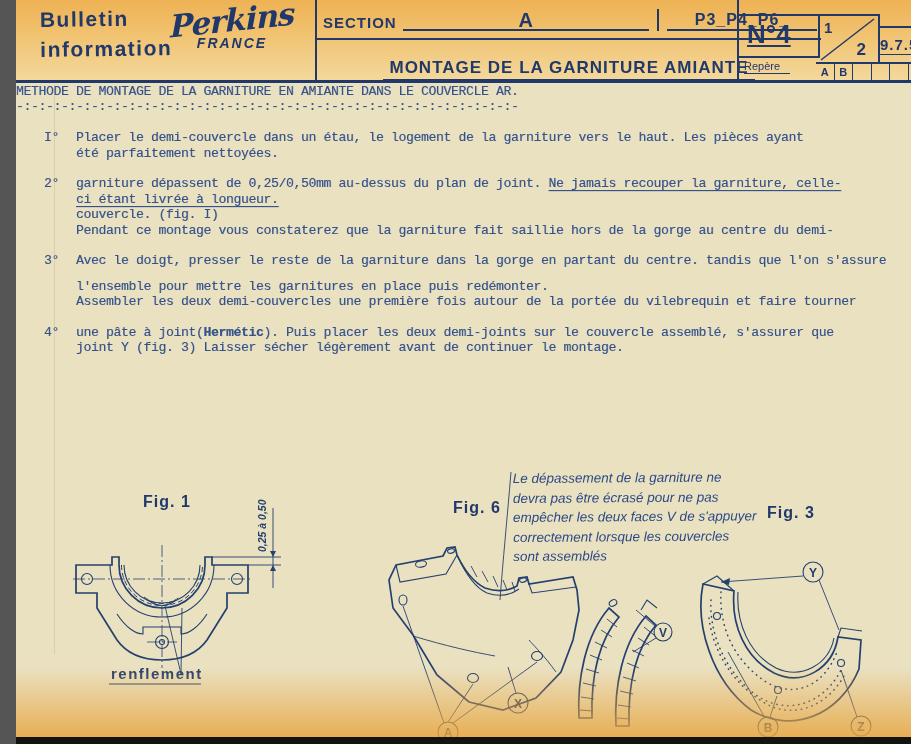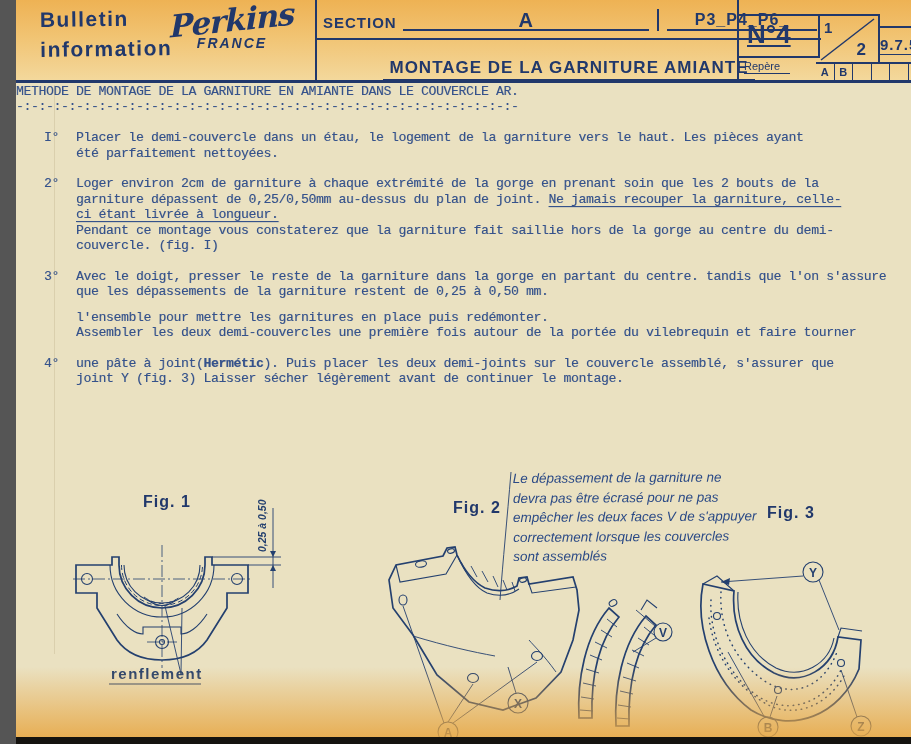--- a/index.html
+++ b/index.html
@@ -144,48 +144,46 @@
     <div class="para">
       <span class="pnum">I°</span>
       <div class="plines">
         <div class="tline"><span>Placer le demi-couvercle dans un étau, le logement de la garniture vers le haut. Les pièces ayant</span></div>
         <div class="tline"><span>été parfaitement nettoyées.</span></div>
       </div>
     </div>
     <div class="para">
       <span class="pnum">2°</span>
       <div class="plines">
-        <div class="tline"><span>Loger environ 2cm de garniture à chaque extrémité de la gorge en prenant soin que les 2 bouts de la</span></div>
         <div class="tline"><span>garniture dépassent de 0,25/0,50mm au-dessus du plan de joint. </span><span class="ul">Ne jamais recouper la garniture, celle-</span></div>
         <div class="tline"><span class="ul">ci étant livrée à longueur.</span></div>
+        <div class="tline"><span>couvercle. (fig. I)</span></div>
         <div class="tline"><span>Pendant ce montage vous constaterez que la garniture fait saillie hors de la gorge au centre du demi-</span></div>
-        <div class="tline"><span>couvercle. (fig. I)</span></div>
       </div>
     </div>
     <div class="para">
       <span class="pnum">3°</span>
       <div class="plines">
         <div class="tline"><span>Avec le doigt, presser le reste de la garniture dans la gorge en partant du centre. tandis que l'on s'assure</span></div>
-        <div class="tline"><span>que les dépassements de la garniture restent de 0,25 à 0,50 mm.</span></div>
         <div class="tblank"></div>
         <div class="tline"><span>l'ensemble pour mettre les garnitures en place puis redémonter.</span></div>
         <div class="tline"><span>Assembler les deux demi-couvercles une première fois autour de la portée du vilebrequin et faire tourner</span></div>
       </div>
     </div>
     <div class="para">
       <span class="pnum">4°</span>
       <div class="plines">
         <div class="tline"><span>une pâte à joint(</span><span class="bold">Hermétic</span><span>). Puis placer les deux demi-joints sur le couvercle assemblé, s'assurer que</span></div>
         <div class="tline"><span>joint Y (fig. 3) Laisser sécher légèrement avant de continuer le montage.</span></div>
       </div>
     </div>
   </div>
 
   <div class="figlabel" style="left:127px;top:493px;">Fig. 1</div>
-  <div class="figlabel" style="left:437px;top:499px;">Fig. 2</div>
+  <div class="figlabel" style="left:437px;top:499px;">Fig. 6</div>
   <div class="figlabel" style="left:751px;top:504px;">Fig. 3</div>
 
   <div class="note">
     <div>Le dépassement de la garniture ne</div>
     <div>devra pas être écrasé pour ne pas</div>
     <div>empêcher les deux faces V de s'appuyer</div>
     <div>correctement lorsque les couvercles</div>
     <div>sont assemblés</div>
   </div>
 

